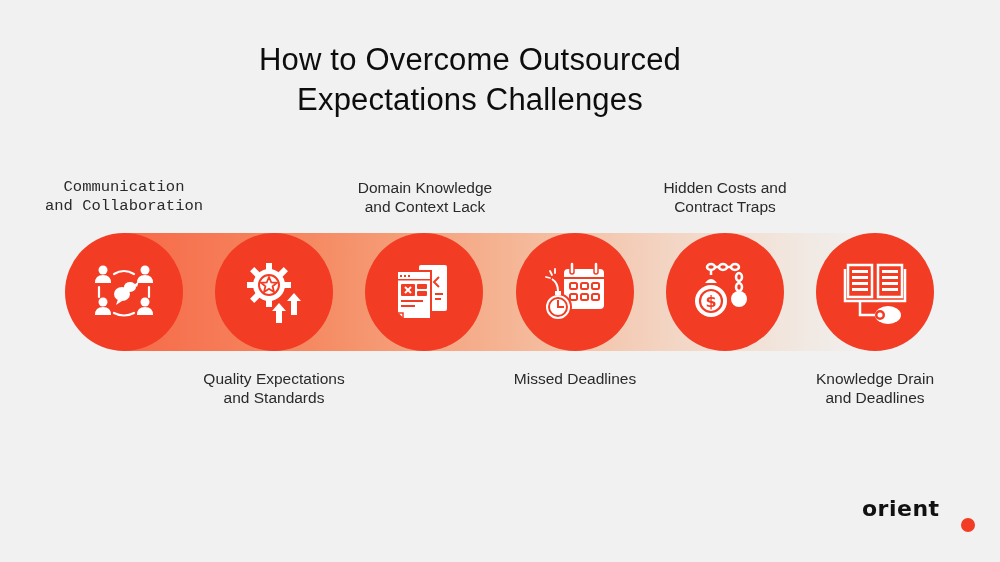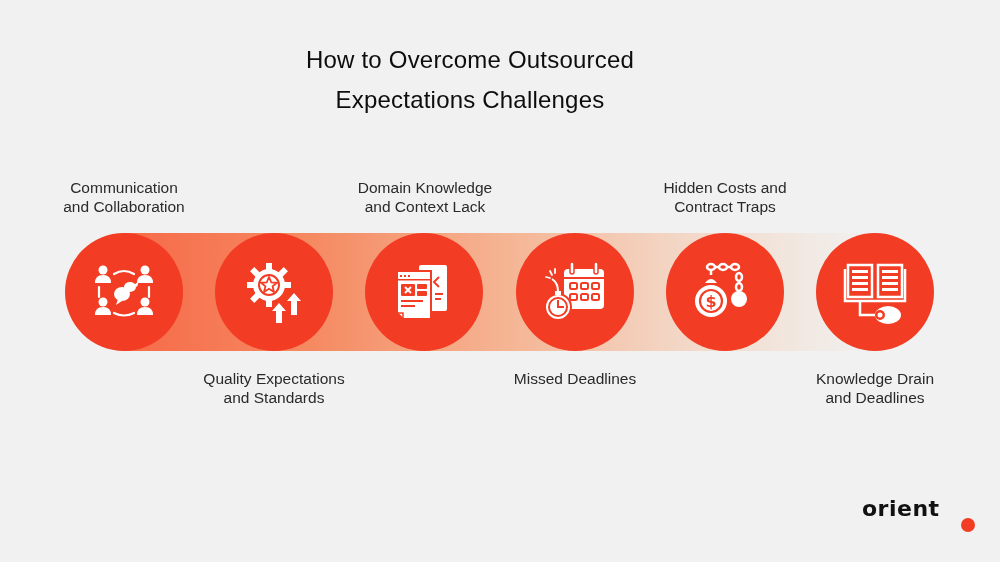--- a/index.html
+++ b/index.html
@@ -4,21 +4,21 @@
 <style>
   html, body { margin: 0; padding: 0; }
   body {
     width: 1000px; height: 562px; overflow: hidden;
     background: #f1f1f1;
     font-family: "Liberation Sans", "DejaVu Sans", sans-serif;
     position: relative; color: #222;
   }
   .title {
     position: absolute; left: 0; top: 40px; width: 940px;
-    text-align: center; font-size: 24px; line-height: 40px;
+    text-align: center; font-size: 31px; line-height: 40px;
     color: #0d0d0d; font-weight: 500; letter-spacing: 0.2px;
   }
   .band {
     position: absolute; left: 124px; top: 233px; width: 752px; height: 118px;
     background: linear-gradient(to right, #f76a49 0%, #f58a62 25%, #f5b392 50%, #f3d4c2 72%, #f1e8e1 90%, #f1f1f1 100%);
   }
   .circle {
     position: absolute; width: 118px; height: 118px; border-radius: 50%;
     background: #f23c24; top: 233px;
     display: flex; align-items: center; justify-content: center;
@@ -41,21 +41,21 @@
 </head>
 <body>
 
 <div class="title">
   <div>How to Overcome Outsourced</div>
   <div>Expectations Challenges</div>
 </div>
 
 <div class="band"></div>
 
-<div class="label" style="left:14px; top:178px;">
+<div class="label" style="left:14px; top:178px;font-family:Liberation Mono, monospace;">
   <div>Communication</div>
   <div>and Collaboration</div>
 </div>
 <div class="circle" style="left:65px;">
   <svg viewBox="0 0 70 70">
     <g fill="#fff">
       <circle cx="14" cy="13" r="4.5"></circle>
         <path d="M6 26 q0-8 8-8 q8 0 8 8z"></path>
       <circle cx="56" cy="13" r="4.5"></circle>
         <path d="M48 26 q0-8 8-8 q8 0 8 8z"></path>

